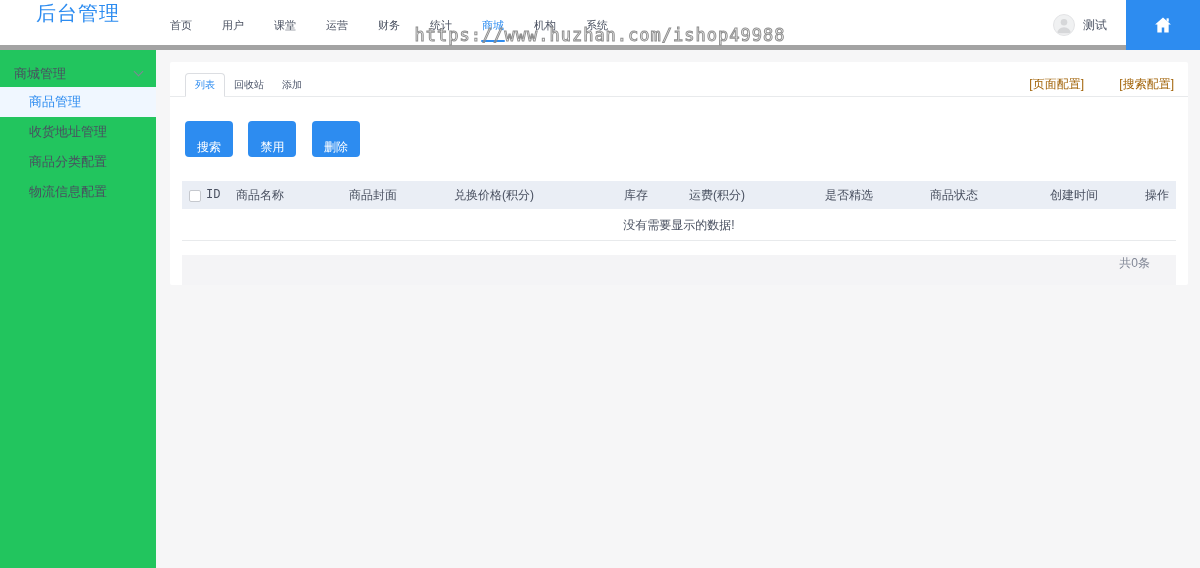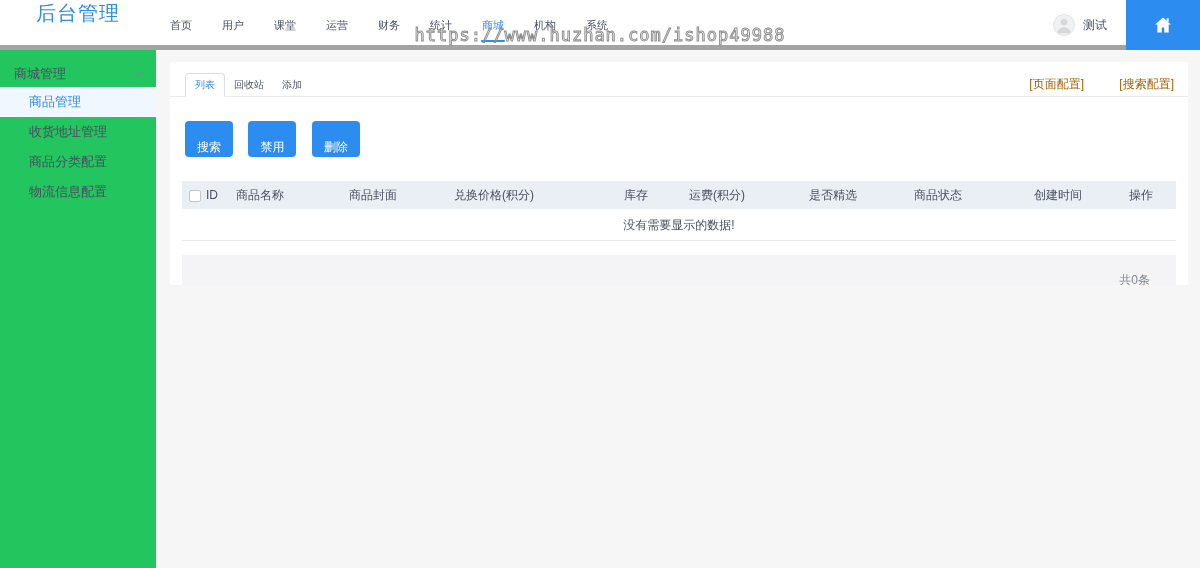--- a/index.html
+++ b/index.html
@@ -107,42 +107,42 @@
     cursor: pointer; font-family: inherit;
   }
 
   .table { margin: 24px 12px 0 12px; }
   .thead {
     display: flex; align-items: center; height: 28px;
     background: #eaeef5; font-size: 12px; color: #495060;
   }
   .cell { white-space: nowrap; overflow: hidden; }
   .c0 { width: 24px; padding-left: 7px; }
-  .c1 { width: 30px; }
+  .c1 { width: 30px; font-family: Liberation Mono, monospace; }
   .c2 { width: 113px; }
   .c3 { width: 105px; }
   .c4 { width: 170px; }
   .c5 { width: 65px; }
   .c6 { width: 120px; }
-  .c7 { width: 105px; }
+  .c7 { width: 105px; margin-left: 16px; }
   .c8 { width: 120px; }
   .c9 { width: 95px; }
   .c10 { flex: 1; }
   .checkbox {
     display: inline-block; width: 12px; height: 12px; background: #fff;
     border: 1px solid #c5c8ce; border-radius: 2px; vertical-align: middle;
     cursor: pointer;
   }
   .empty-row {
     height: 32px; line-height: 32px; text-align: center;
     font-size: 12px; color: #495060; border-bottom: 1px solid #e8eaec;
   }
   .footer-bar {
     margin: 14px 12px 0 12px; height: 34px; background: #f4f4f6;
-    display: flex; align-items: flex-end; justify-content: flex-end;
+    display: flex; align-items: flex-start; justify-content: flex-end;
     padding-right: 26px; font-size: 12px; color: #808695;
   }
 </style>
 </head>
 <body>
 
 <header class="topnav">
   <div class="logo">后台管理</div>
   <nav class="nav-items">
     <a class="nav-item">首页</a>

